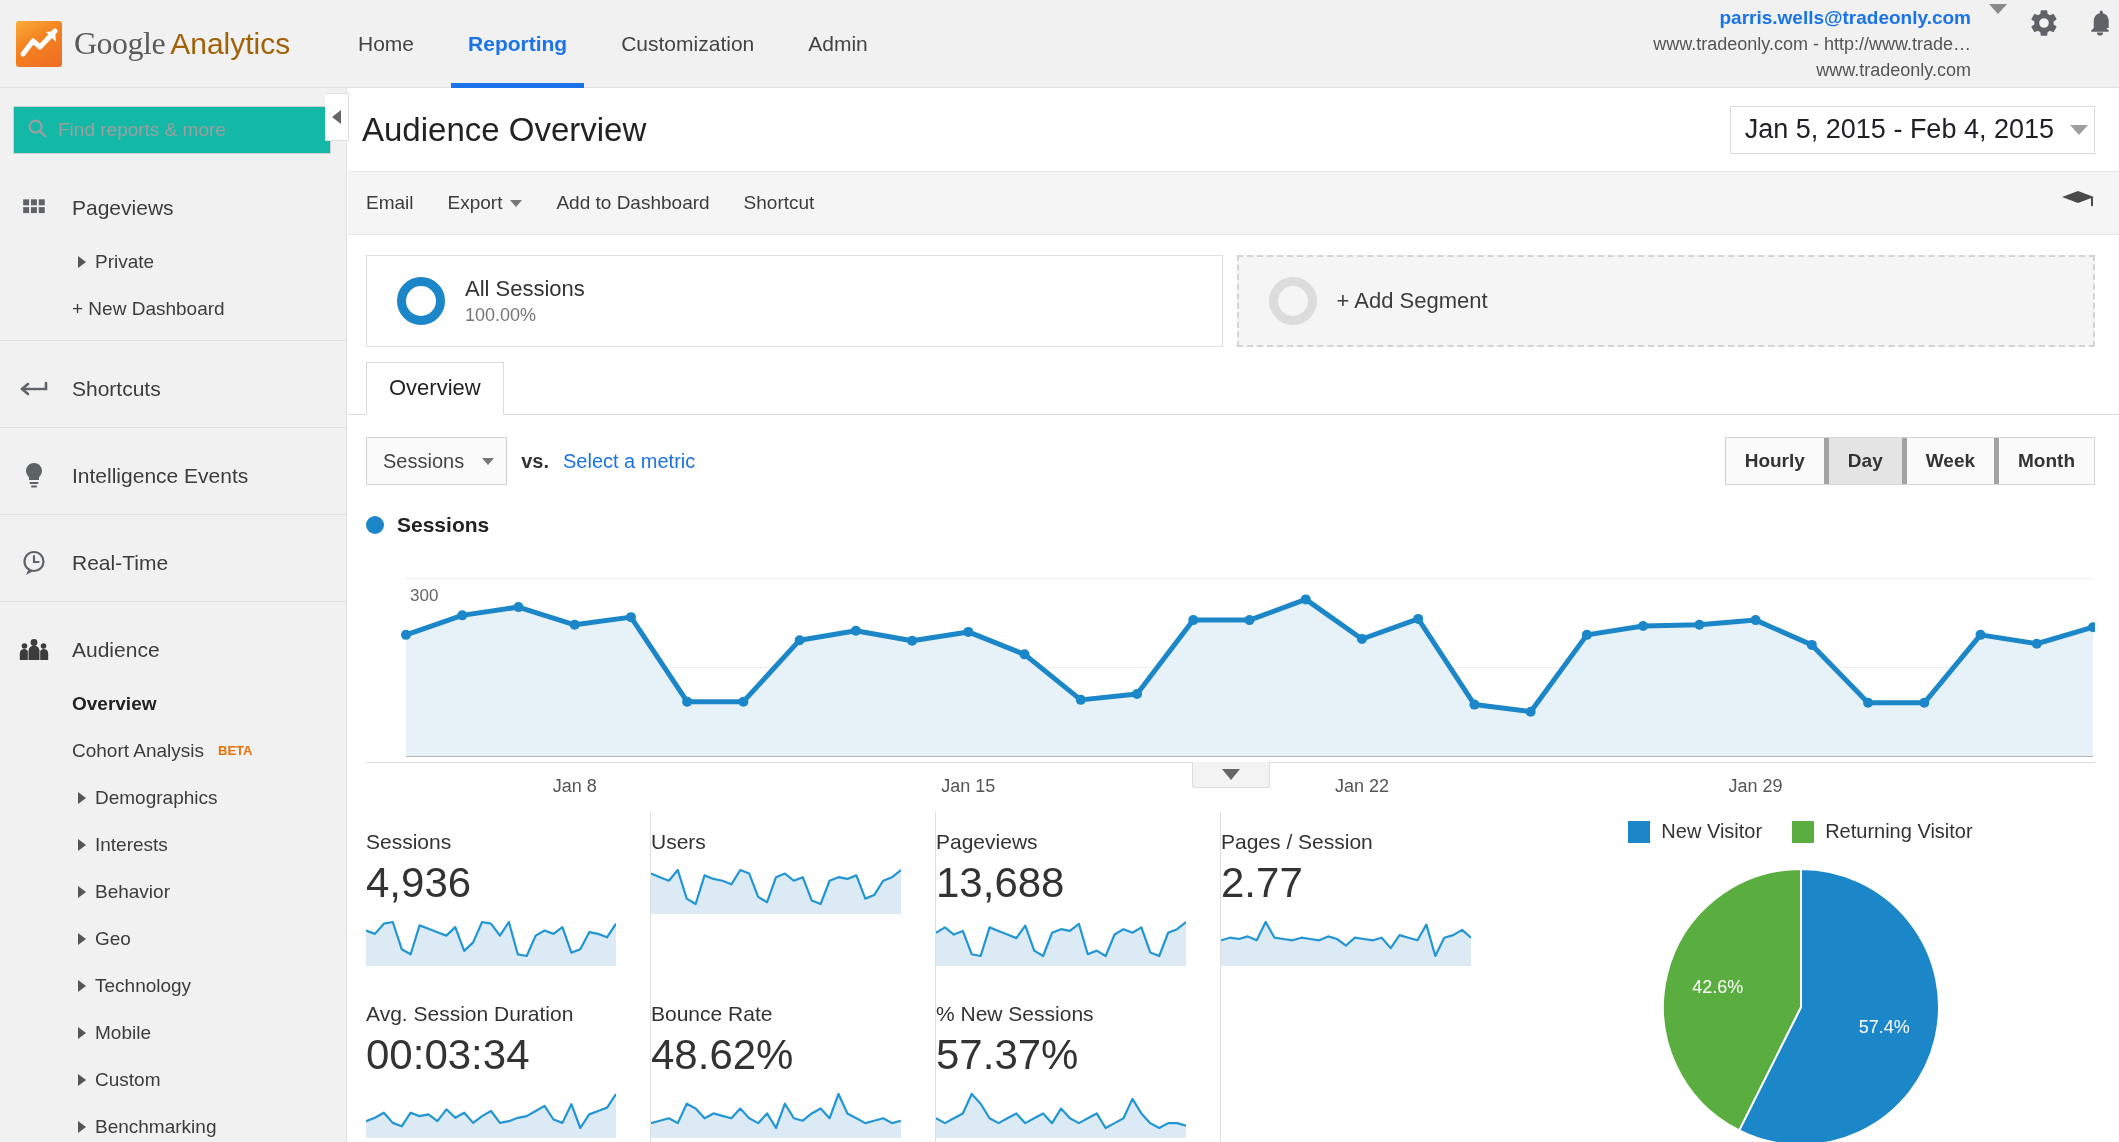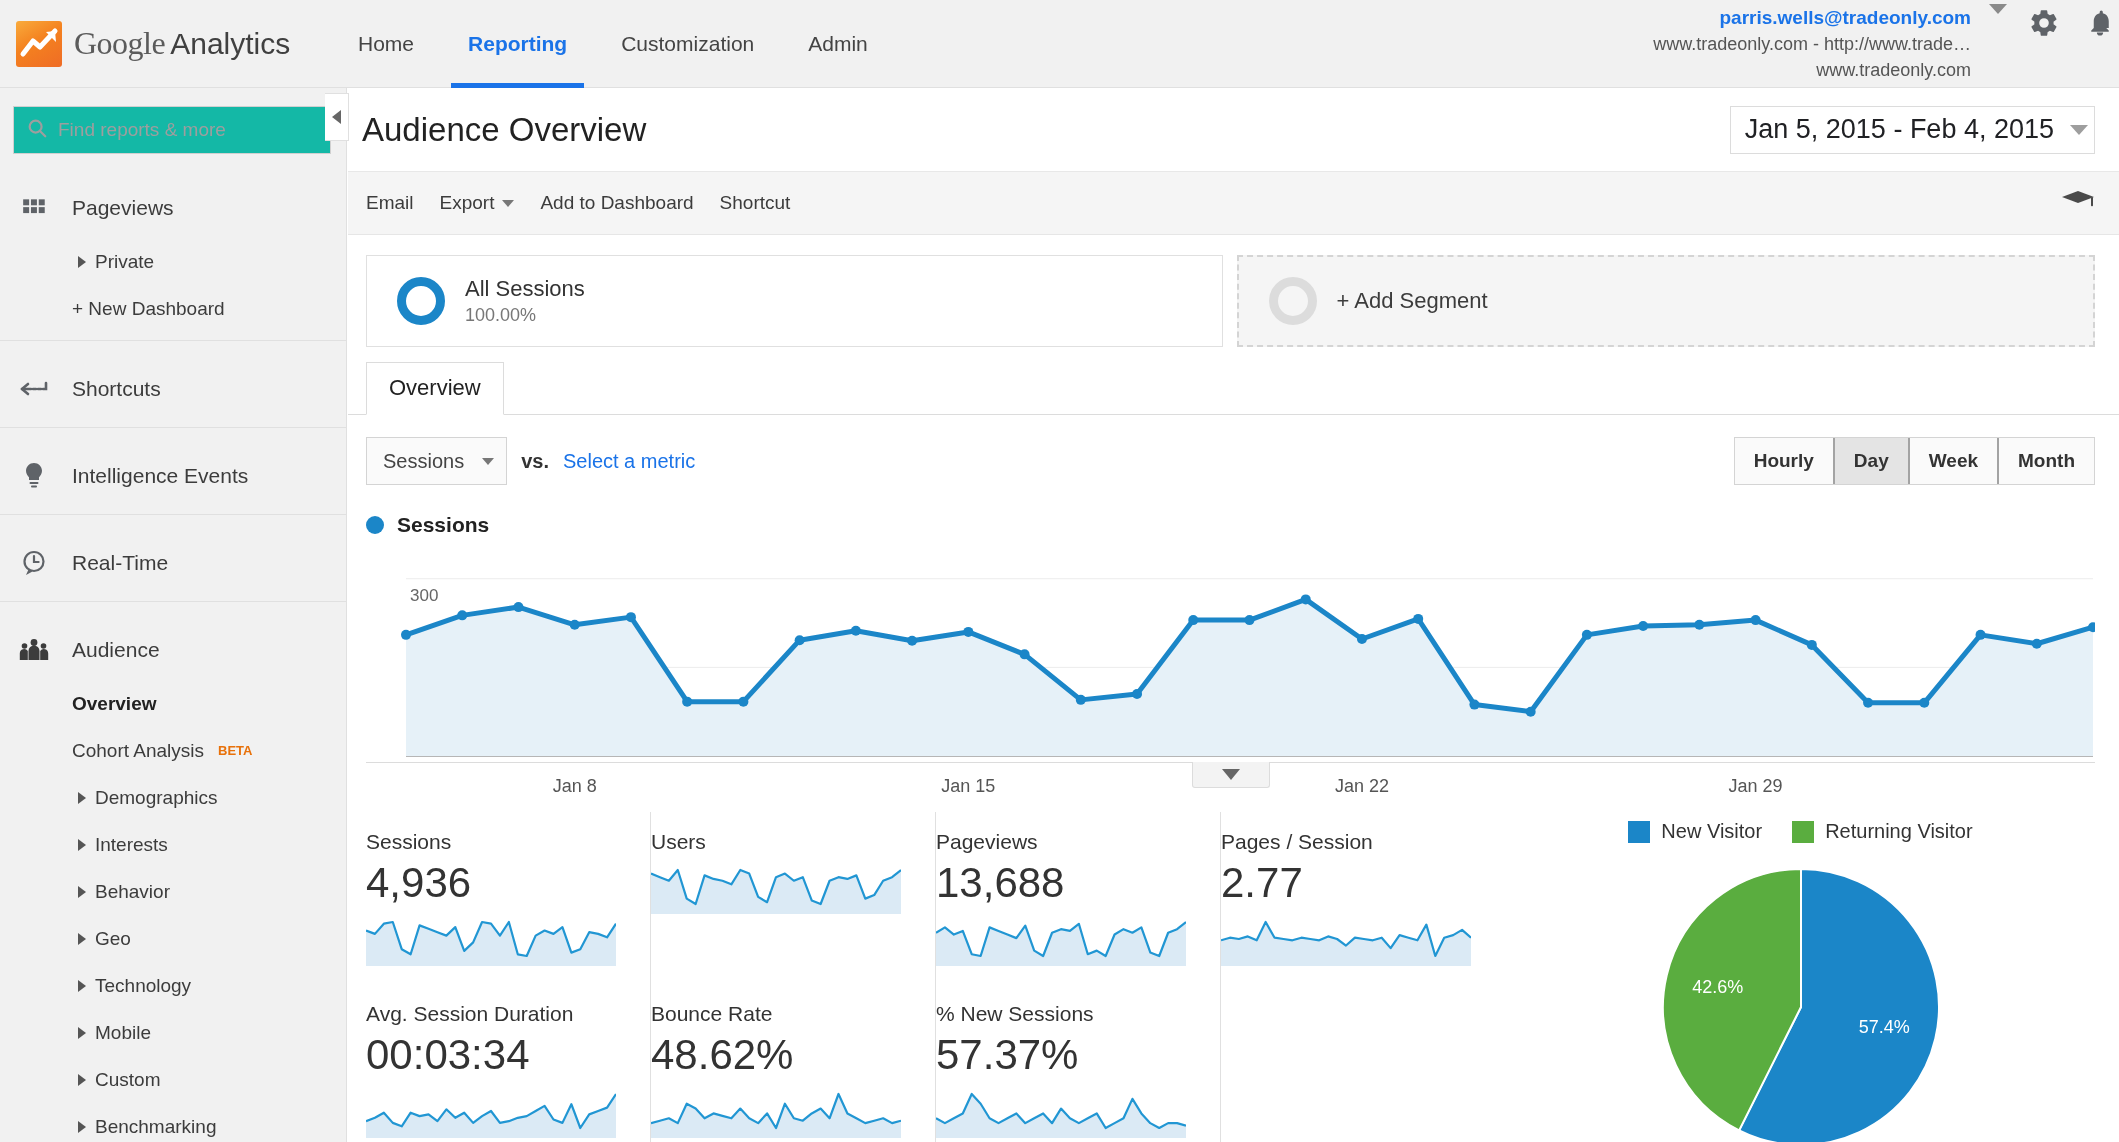--- a/index.html
+++ b/index.html
@@ -21,21 +21,21 @@
     width: 46px; height: 46px; border-radius: 3px;
     background: linear-gradient(150deg, #f9ab3c 0%, #f4811f 45%, #ef6c26 100%);
     position: relative; overflow: hidden; flex: none;
   }
   .ga-logo svg { position: absolute; inset: 0; }
   .brand-text { margin-left: 12px; white-space: nowrap; }
   .brand-google {
     font-family: "Liberation Serif", serif; font-size: 32px;
     color: #5b5b5b; letter-spacing: -0.5px;
   }
-  .brand-analytics { font-size: 30px; color: #404040; font-weight: 300; margin-left: 5px; }
+  .brand-analytics { font-size: 30px; color: #a16207; font-weight: 300; margin-left: 5px; }
 
   .mainnav { display: flex; align-items: stretch; height: 88px; }
   .mainnav a {
     display: flex; align-items: center; padding: 0 27px; height: 88px;
     font-size: 21px; color: #444; text-decoration: none; position: relative;
   }
   .mainnav a.active { color: #1a73e8; font-weight: bold; }
   .mainnav a.active::after {
     content: ""; position: absolute; left: 10px; right: 10px; bottom: 0;
     height: 5px; background: #1a73e8;
@@ -108,21 +108,21 @@
   }
   .page-title { font-size: 33px; color: #222; font-weight: normal; }
   .daterange {
     display: flex; align-items: center; border: 1px solid #dcdcdc; background: #fff;
     height: 48px; padding: 0 6px 0 14px; gap: 16px;
   }
   .daterange span { font-size: 27px; color: #202124; white-space: nowrap; }
 
   .actionbar {
     height: 63px; background: #f5f5f5; border-bottom: 1px solid #e6e6e6;
-    display: flex; align-items: center; padding: 0 24px 0 18px; gap: 26px;
+    display: flex; align-items: center; padding: 0 24px 0 18px; gap: 34px;
   }
   .actionbar a { font-size: 19px; color: #3c3c3c; text-decoration: none; display: flex; align-items: center; gap: 8px; }
   .caret-sm { width: 0; height: 0; border-left: 6px solid transparent; border-right: 6px solid transparent; border-top: 7px solid #777; }
   .grad-cap { margin-left: auto; }
 
   .segments { display: flex; gap: 14px; padding: 20px 24px 0 18px; }
   .seg-card {
     flex: 1; height: 92px; border: 1px solid #e0e0e0; background: #fff;
     display: flex; align-items: center; padding-left: 30px; gap: 20px;
   }
@@ -146,21 +146,21 @@
   .metric-select {
     border: 1px solid #d4d4d4; background: #fafafa; height: 48px;
     display: flex; align-items: center; padding: 0 12px 0 16px; gap: 18px;
   }
   .metric-select span { font-size: 20px; color: #444; }
   .vs-label { font-size: 20px; color: #333; font-weight: bold; }
   .select-metric-link { font-size: 20px; color: #1a73e8; text-decoration: none; }
   .gran { margin-left: auto; display: flex; border: 1px solid #d4d4d4; }
   .gran div {
     font-size: 19px; color: #333; padding: 12px 19px; background: #fafafa;
-    border-right: 2px solid #a3a3a3; font-weight: bold;
+    border-right: 5px solid #a3a3a3; font-weight: bold;
   }
   .gran div:last-child { border-right: none; }
   .gran div.active { background: #e4e4e4; }
 
   .series-label { display: flex; align-items: center; gap: 13px; padding: 28px 0 0 18px; }
   .series-dot { width: 18px; height: 18px; border-radius: 50%; background: #1b86c8; }
   .series-name { font-size: 21px; color: #222; font-weight: bold; }
 
   
   .chartbox { position: relative; margin: 10px 24px 0 18px; height: 215px; }

